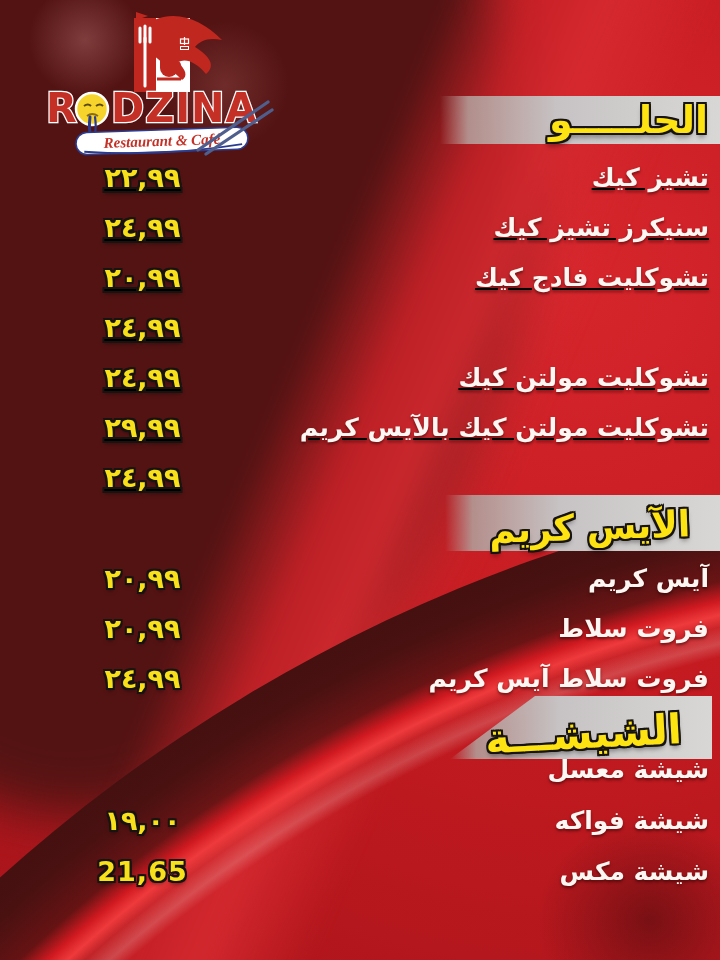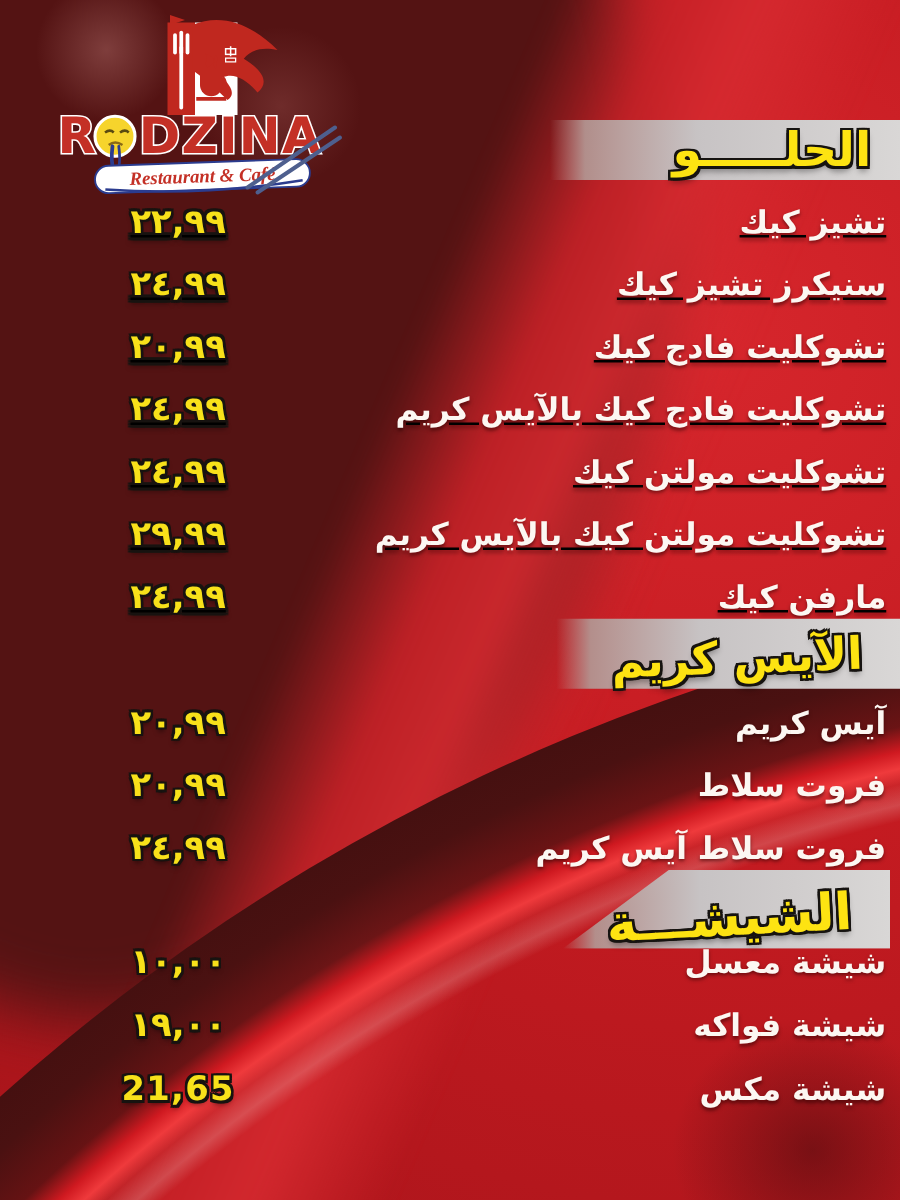--- a/index.html
+++ b/index.html
@@ -61,21 +61,21 @@
     text-shadow:-2px -2px 0 #171310, 2px -2px 0 #171310, -2px 2px 0 #171310, 2px 2px 0 #171310,
                 -2px 0 0 #171310, 2px 0 0 #171310, 0 -2px 0 #171310, 0 2px 0 #171310,
                 0 3px 4px rgba(0,0,0,.5);
   }
   .name{
     flex:1;text-align:right;padding-right:11px;font-size:25px;font-weight:bold;
     color:#fcf7f2;white-space:nowrap;text-shadow:0 2px 3px rgba(40,0,0,.55);
   }
   
   .s0 .band{top:96px;height:48px;left:440px;}
-  .s0 .band-title{top:96px;height:48px;line-height:48px;font-size:38px;padding-right:23px;}
+  .s0 .band-title{top:96px;height:48px;line-height:48px;font-size:38px;padding-right:12px;}
   .s0 .rows{top:152px;text-decoration:underline;}
   .s1 .band{top:495px;height:56px;left:445px;}
   .s1 .band-title{top:495px;height:56px;line-height:56px;font-size:36px;padding-right:30px;
                   transform:rotate(-2deg);transform-origin:right center;}
   .s1 .rows{top:553px;}
   .s2 .band{top:696px;height:63px;left:450px;right:8px;
             clip-path:polygon(85px 0,100% 0,100% 100%,0 100%);}
   .s2 .band-title{top:696px;height:63px;line-height:63px;font-size:41px;padding-right:38px;
                   transform:rotate(-3deg);transform-origin:right center;}
   .s2 .rows{top:744px;}
@@ -168,36 +168,34 @@
     <div class="name">سنيكرز تشيز كيك</div>
   </div>
 
   <div class="row">
     <div class="price">٢٠,٩٩</div>
     <div class="name">تشوكليت فادج كيك</div>
   </div>
 
   <div class="row">
     <div class="price">٢٤,٩٩</div>
-    <div class="name">تشوكليت فادج كيك بالآيس كريم</div>
   </div>
 
   <div class="row">
     <div class="price">٢٤,٩٩</div>
     <div class="name">تشوكليت مولتن كيك</div>
   </div>
 
   <div class="row">
     <div class="price">٢٩,٩٩</div>
     <div class="name">تشوكليت مولتن كيك بالآيس كريم</div>
   </div>
 
   <div class="row">
     <div class="price">٢٤,٩٩</div>
-    <div class="name">مارفن كيك</div>
   </div>
 </div>
   </div>
 
   <div class="section s1">
     <div class="band"></div>
     <div class="band-title">الآيس كريم</div>
     <div class="rows">
   <div class="row">
     <div class="price">٢٠,٩٩</div>
@@ -214,21 +212,20 @@
     <div class="name">فروت سلاط آيس كريم</div>
   </div>
 </div>
   </div>
 
   <div class="section s2">
     <div class="band"></div>
     <div class="band-title">الشيشـــة</div>
     <div class="rows">
   <div class="row">
-    <div class="price">١٠,٠٠</div>
     <div class="name">شيشة معسل</div>
   </div>
 
   <div class="row">
     <div class="price">١٩,٠٠</div>
     <div class="name">شيشة فواكه</div>
   </div>
 
 
   <div class="row">

